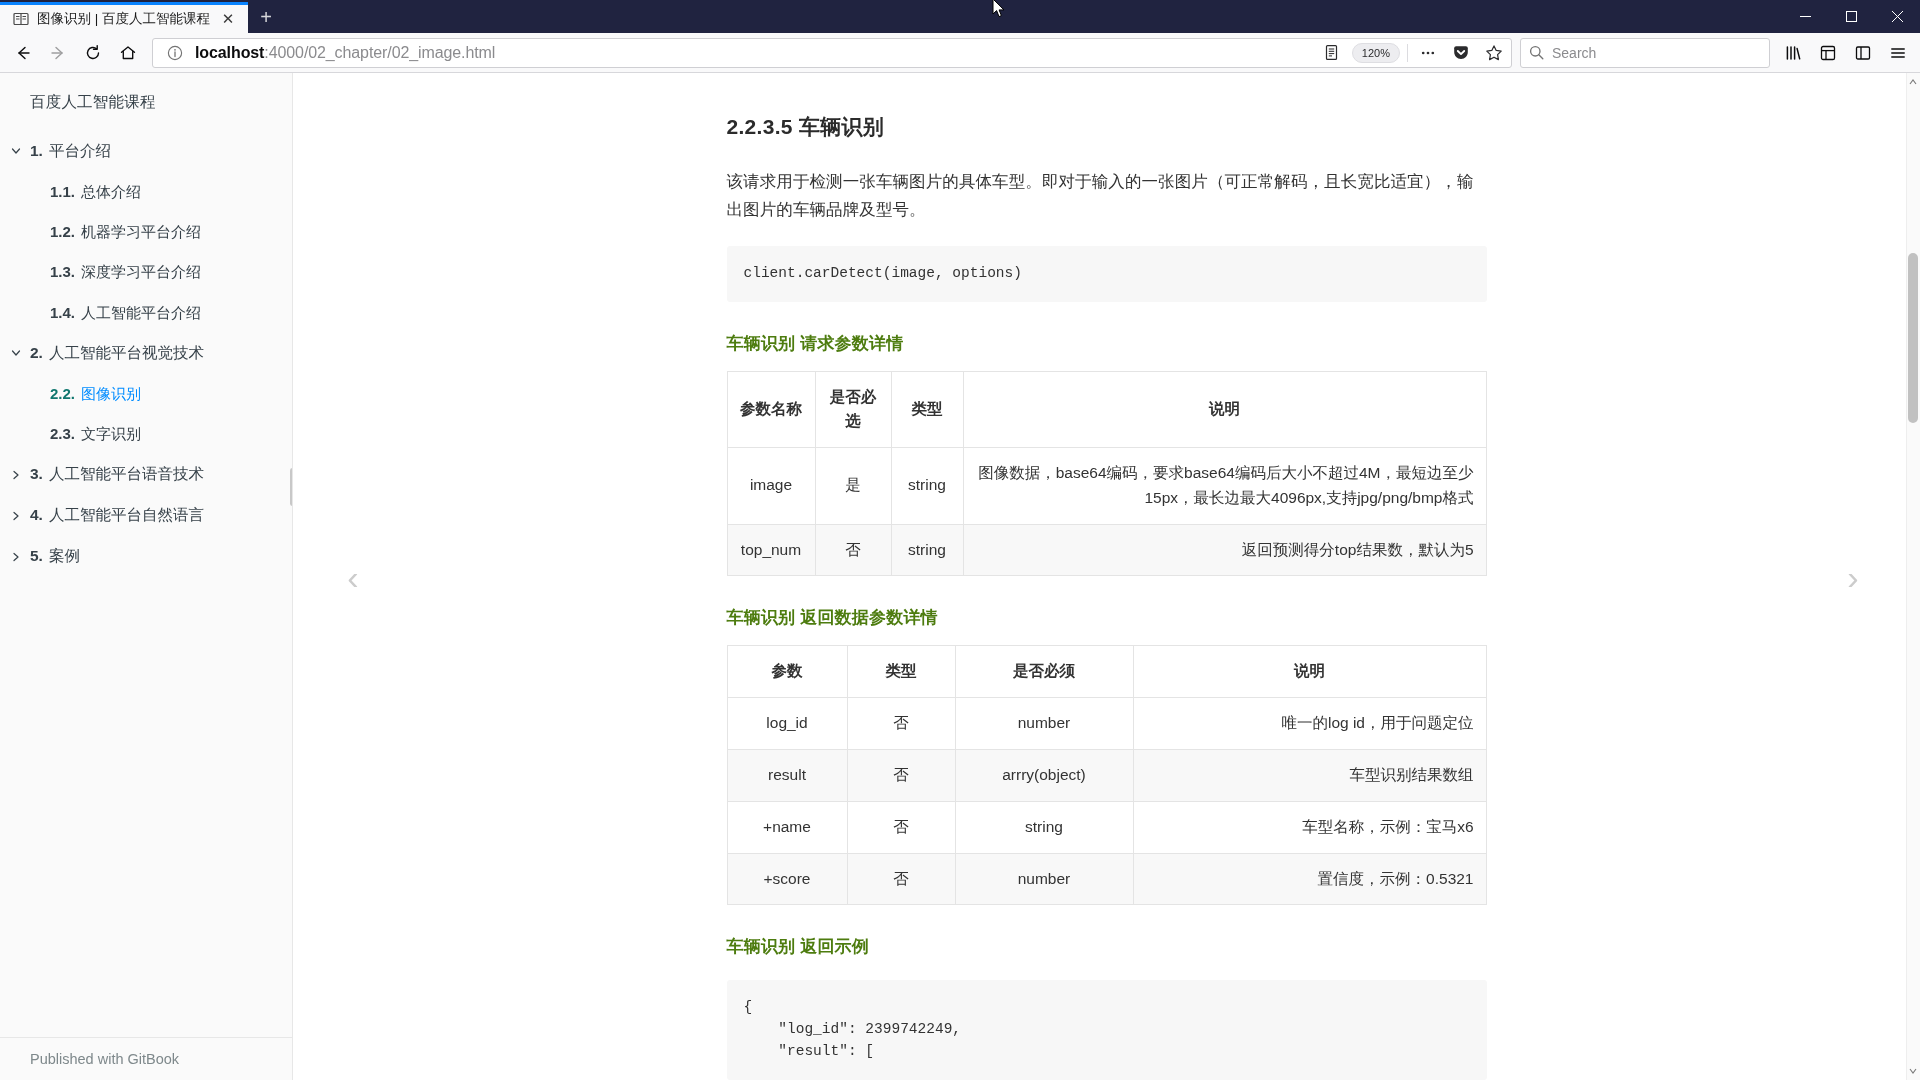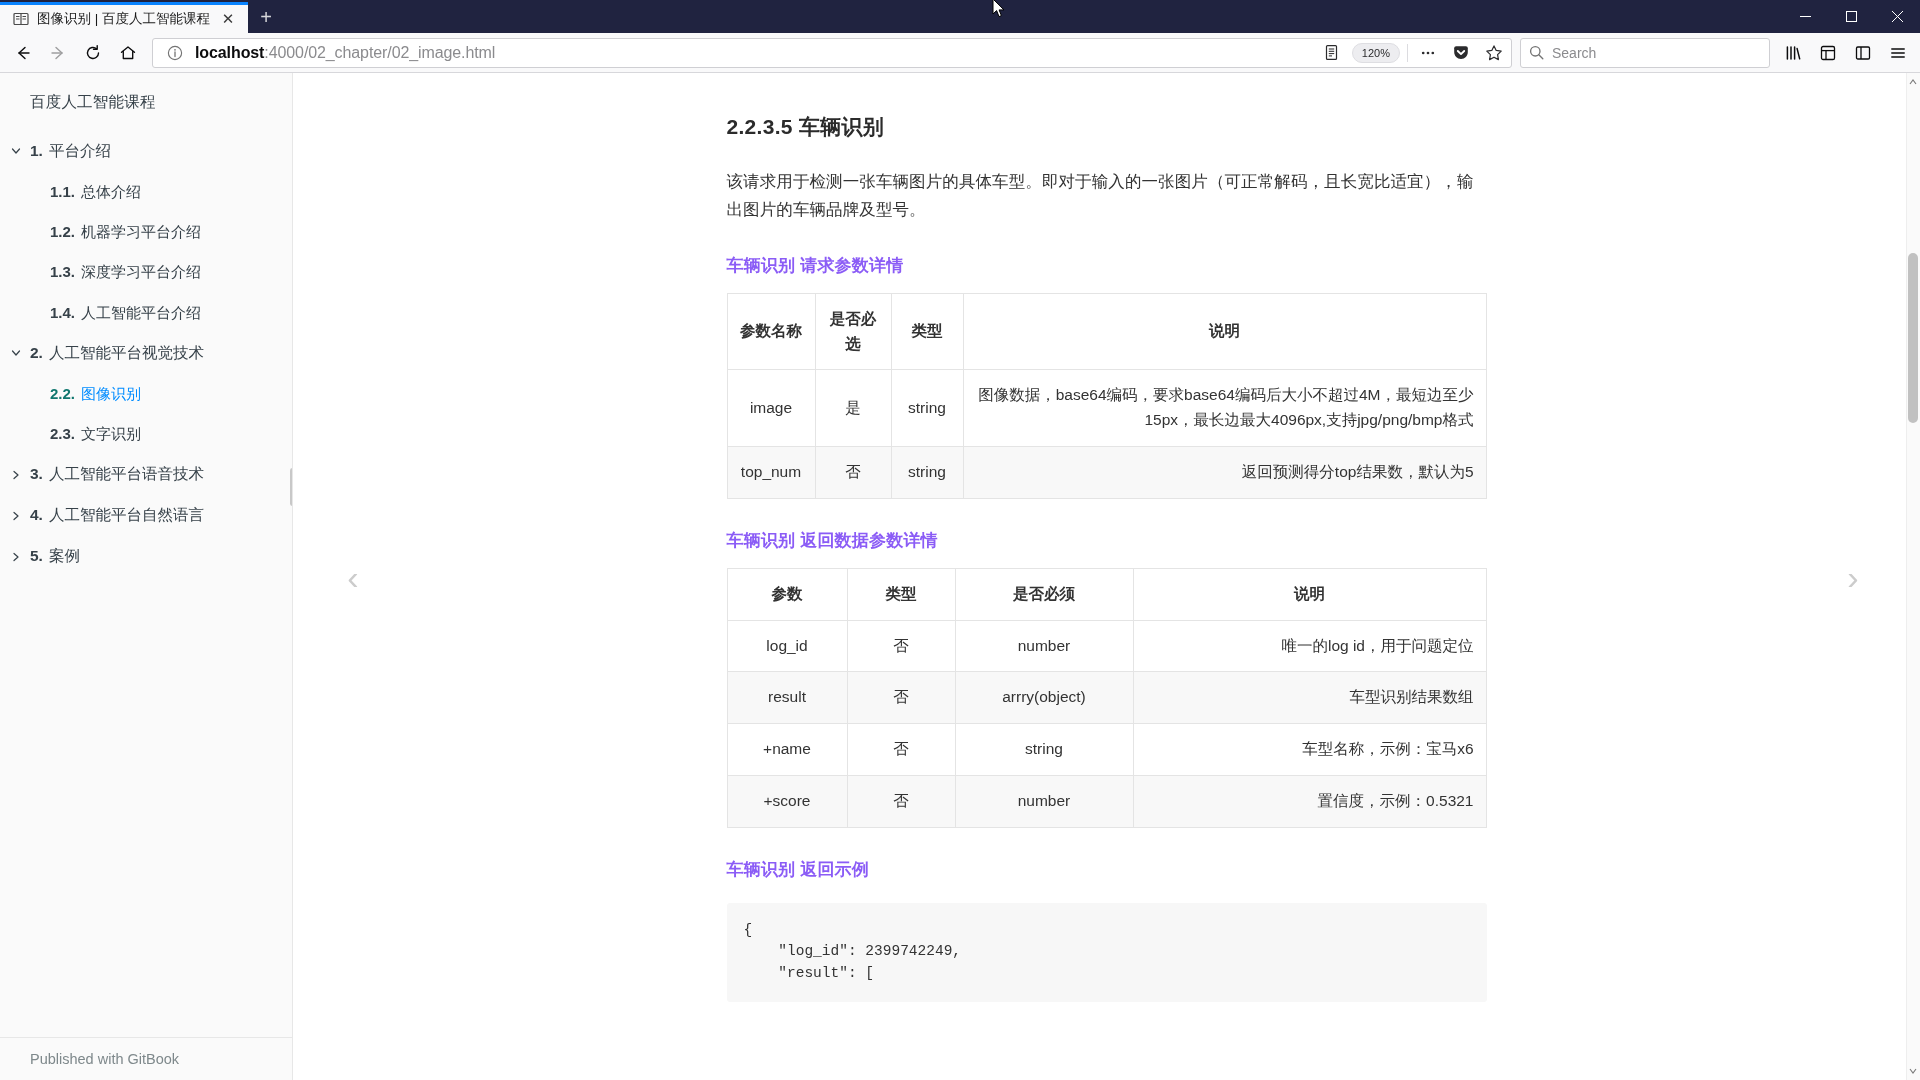--- a/index.html
+++ b/index.html
@@ -146,21 +146,21 @@
     margin: 26px 0 0 0; letter-spacing: 0.1px;
   }
   pre.code-block {
     background: #f7f7f7; border-radius: 3px;
     padding: 17px 17px; margin: 22px 0 0 0;
     font-family: "Liberation Mono", "DejaVu Sans Mono", monospace;
     font-size: 14.5px; color: #333; line-height: 1.5;
     white-space: pre; overflow: hidden;
   }
   h3.doc-h3 {
-    font-size: 17px; font-weight: bold; color: #8b5cf6;
+    font-size: 17px; font-weight: bold; color: #4d7c0f;
     margin: 30px 0 0 0; letter-spacing: 0.2px;
   }
   table.doc-table {
     width: 100%; border-collapse: collapse; margin: 16px 0 0 0;
     font-size: 15.5px; color: #333; table-layout: fixed;
   }
   table.doc-table th, table.doc-table td {
     border: 1px solid #e4e4e4; padding: 13px 12px;
     text-align: center; vertical-align: middle; line-height: 1.6;
   }
@@ -468,20 +468,21 @@
     </div>
 
     <div class="content-area">
       <div class="content-scroll">
         <div class="page-inner">
 
           <h1 class="doc-h1">2.2.3.5 车辆识别</h1>
 
           <p class="doc-p">该请求用于检测一张车辆图片的具体车型。即对于输入的一张图片（可正常解码，且长宽比适宜），输出图片的车辆品牌及型号。</p>
 
+          <pre class="code-block">client.carDetect(image, options)</pre>
 
           <h3 class="doc-h3">车辆识别 请求参数详情</h3>
 
           <table class="doc-table">
             <thead>
               <tr>
                 <th class="t1-c1">参数名称</th>
                 <th class="t1-c2">是否必选</th>
                 <th class="t1-c3">类型</th>
                 <th>说明</th>

